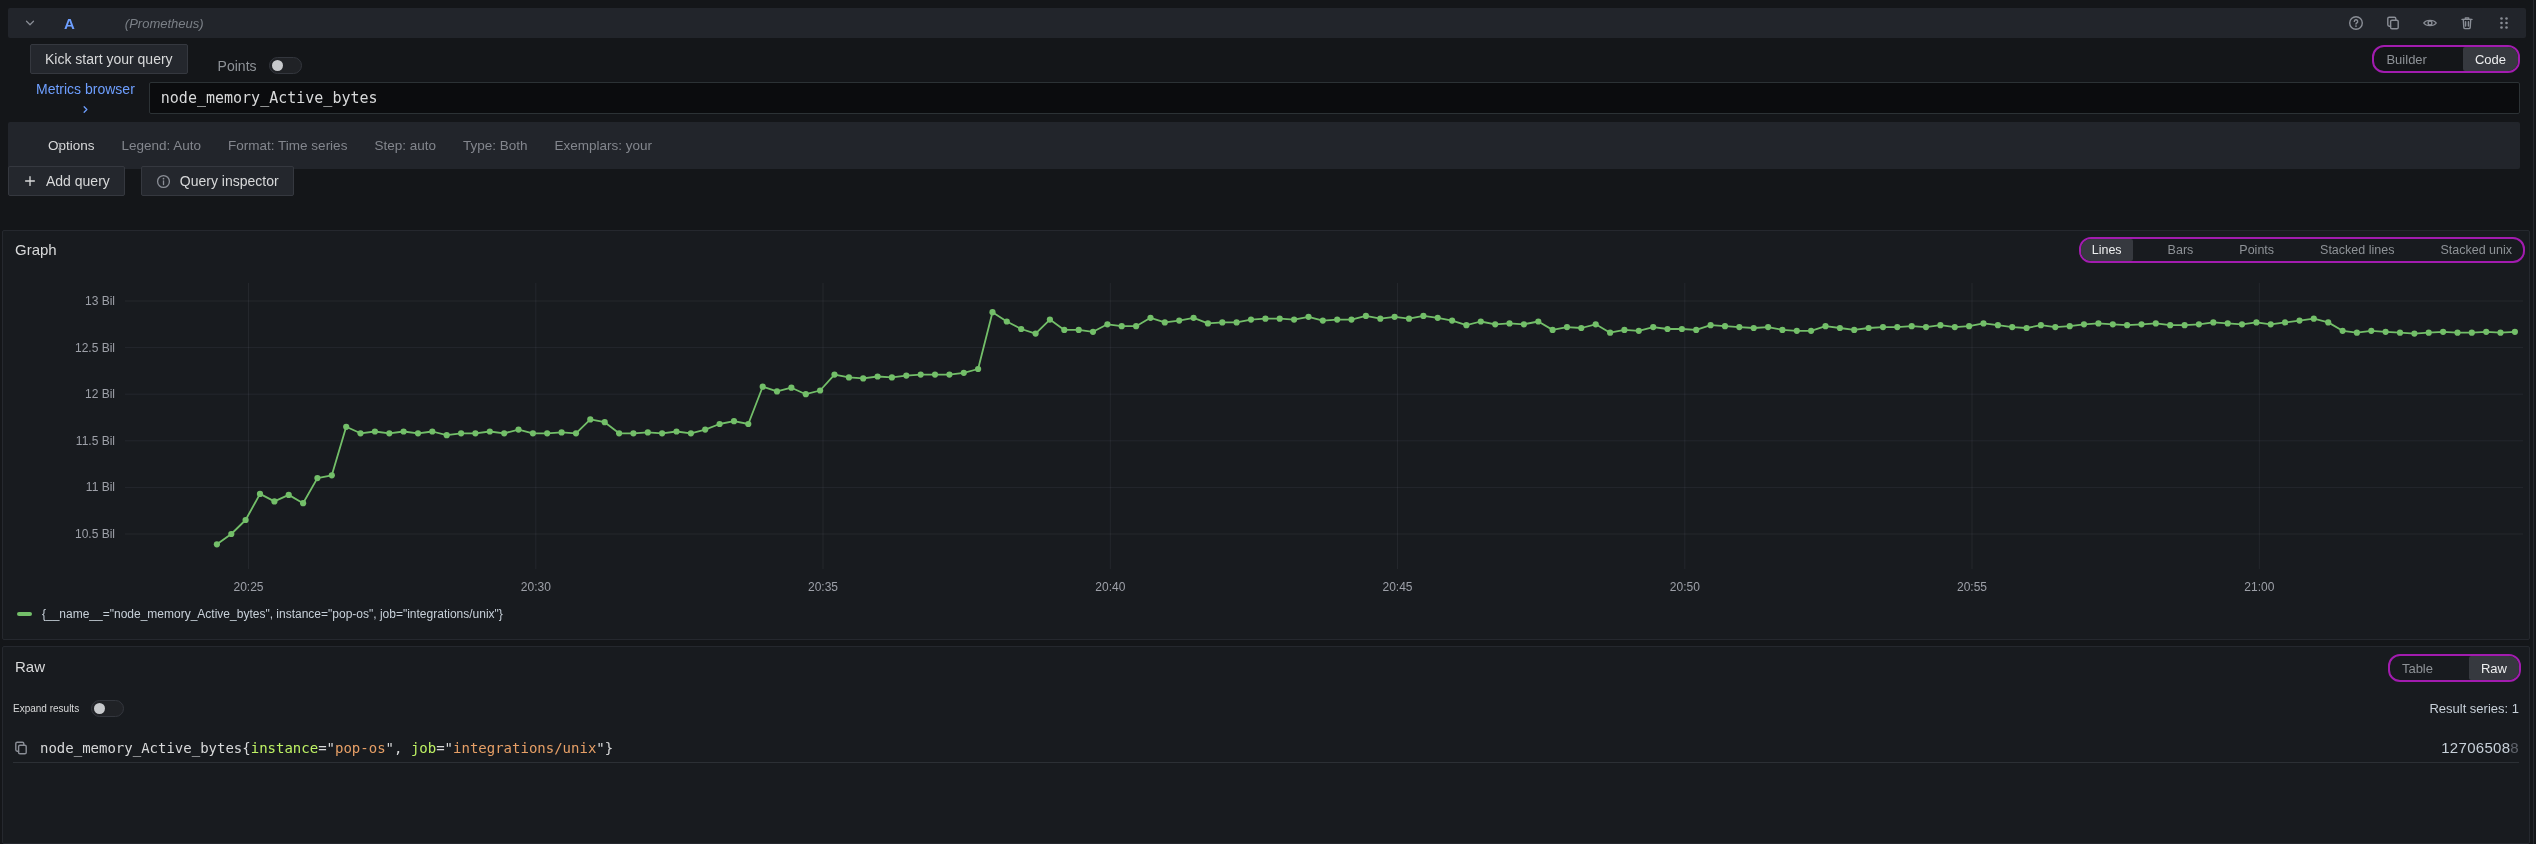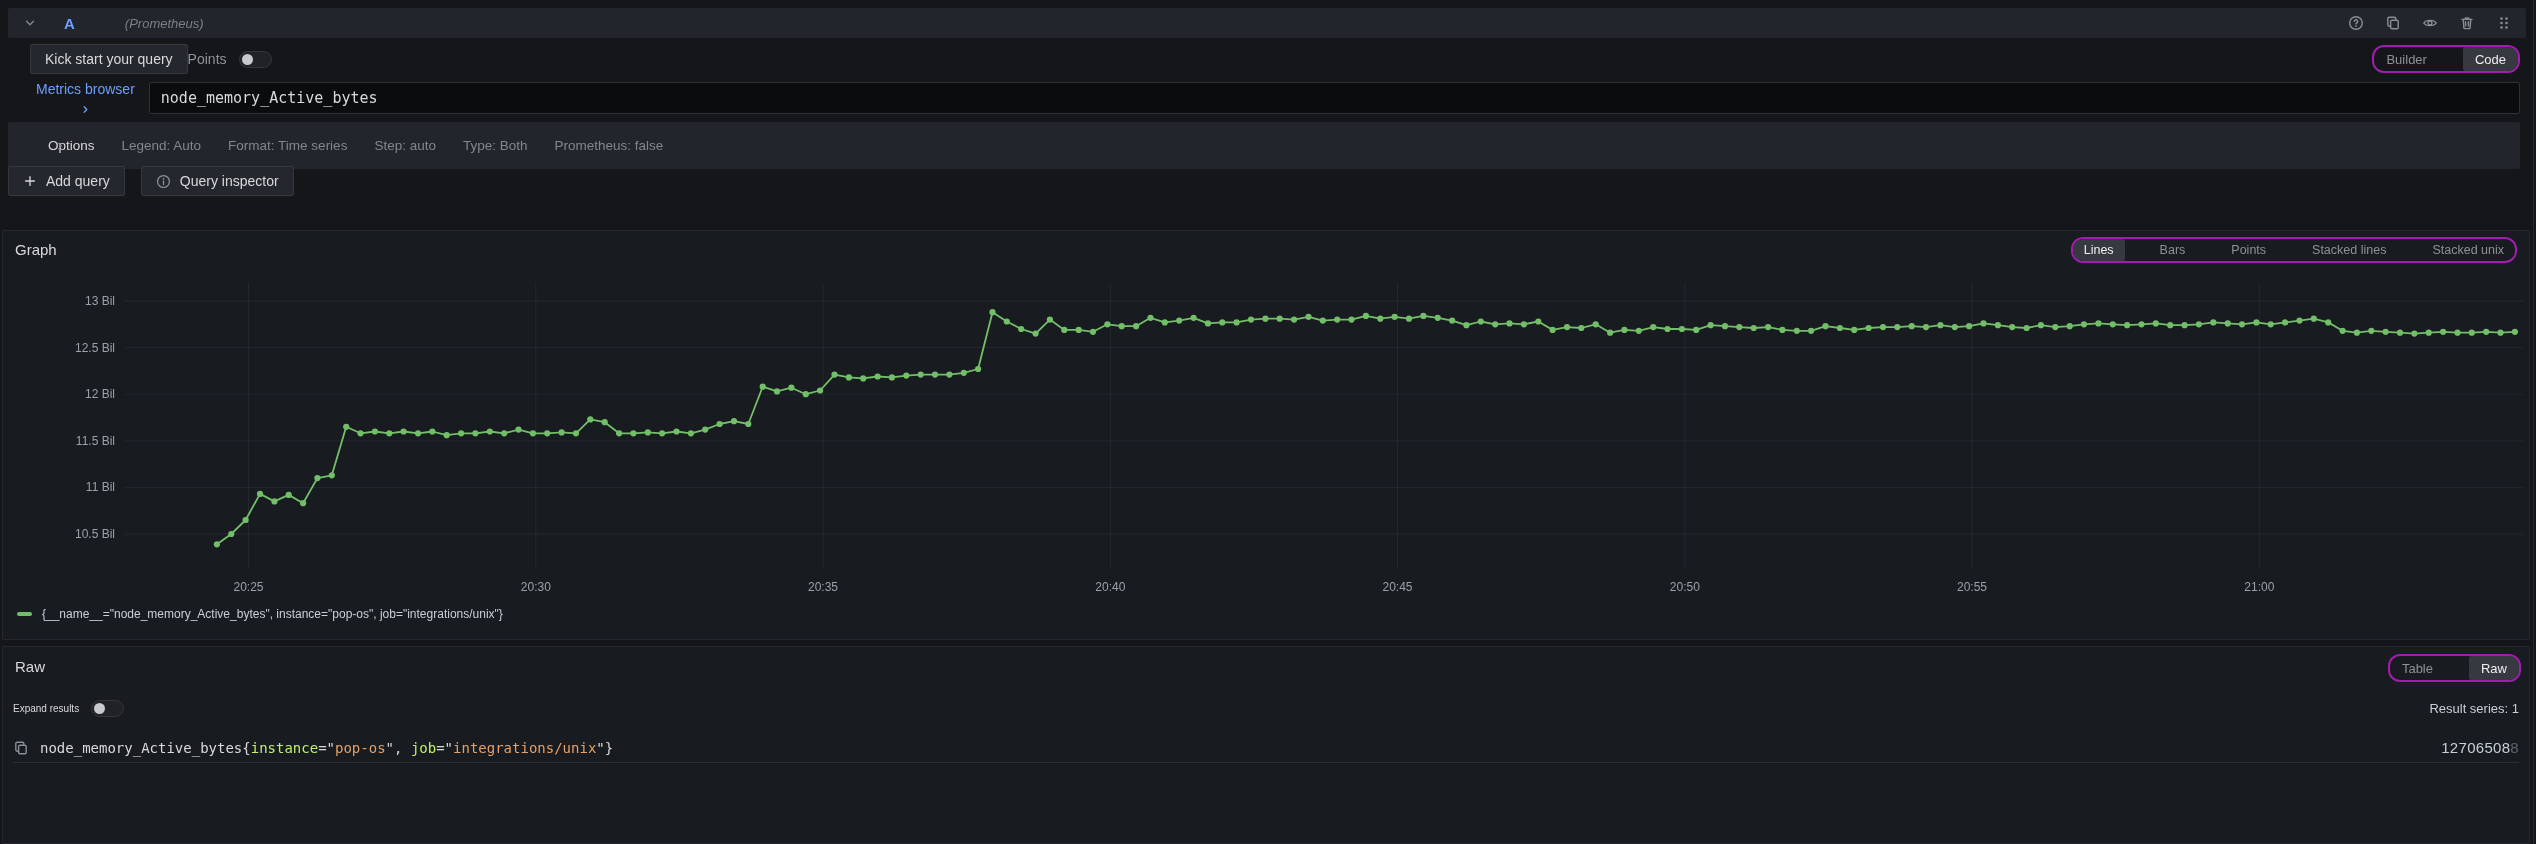--- a/index.html
+++ b/index.html
@@ -18,21 +18,21 @@
     left: 8px; top: 8px; right: 10px; height: 30px;
     background: #22252b; border-radius: 2px;
     display: flex; align-items: center; padding: 0 14px;
   }
   .ref-id { color: #6e9fff; font-weight: 700; font-size: 15px; margin-left: 26px; }
   .ds-name { color: #7b8087; font-style: italic; font-size: 13px; margin-left: 50px; }
   .header-icons { margin-left: auto; display: flex; gap: 21px; align-items: center; }
   .icon16 { width: 16px; height: 16px; display: inline-flex; align-items: center; justify-content: center; }
   .icon16 svg { display: block; }
 
-  .row-kick { left: 30px; top: 44px; height: 30px; display: flex; align-items: center; }
+  .row-kick { left: 30px; top: 44px; height: 30px; display: flex; align-items: flex-end; gap: 30px; }
   .btn-secondary {
     height: 30px; padding: 0 14px;
     background: #24272d; border: 1px solid #35383f; border-radius: 2px;
     color: #d8d9da; font-size: 14px;
     display: inline-flex; align-items: center; gap: 9px; white-space: nowrap; cursor: pointer;
   }
   .explain-wrap { display: flex; align-items: center; gap: 12px; }
   .dim-label { color: #8e9297; font-size: 14px; }
 
   .toggle {
@@ -78,21 +78,21 @@
 
   .actions-row { left: 8px; top: 166px; display: flex; gap: 16px; }
 
   
   .panel {
     background: #181b1f; border: 1px solid #25282e; border-radius: 2px;
   }
   .graph-panel { left: 2px; right: 6px; top: 230px; height: 410px; }
   .panel-title { font-size: 15px; color: #d8d9da; }
   .graph-title { left: 12px; top: 10px; }
-  .style-group { right: 12px; top: 6px; height: 26px; }
+  .style-group { right: 4px; top: 6px; height: 26px; }
   .style-group .radio-item { font-size: 12.5px; padding: 0 11px; }
 
   .graph-svg { left: 0; top: 36px; width: 2532px; height: 340px; }
 
   .legend-row { left: 8px; top: 372px; display: flex; align-items: center; gap: 10px; padding: 4px 6px; cursor: pointer; }
   .legend-dash { width: 15px; height: 4px; border-radius: 2px; flex: none; }
   .legend-label { font-size: 12px; color: #c7d0d9; }
 
   .raw-panel { left: 2px; right: 6px; top: 646px; bottom: 0; }
   .raw-title { left: 12px; top: 11px; }
@@ -201,21 +201,21 @@
   <span class="icon16 options-chevron">
     <svg width="12" height="12" viewBox="0 0 16 16">
         <path class="stroke-icon" d="M6 4 L10 8 L6 12"></path>
       </svg>
   </span>
   <span class="options-title">Options</span>
   <span class="options-item">Legend: Auto</span>
   <span class="options-item">Format: Time series</span>
   <span class="options-item">Step: auto</span>
   <span class="options-item">Type: Both</span>
-  <span class="options-item">Prometheus: false</span>
+  <span class="options-item">Exemplars: your</span>
 </div>
 
 <div class="abs actions-row">
   <button class="btn-secondary">
     <svg width="14" height="14" viewBox="0 0 16 16">
         <path d="M8 3 V13 M3 8 H13" stroke="#d8d9da" stroke-width="1.5" stroke-linecap="round" fill="none"></path>
       </svg>
     <span>Add query</span>
   </button>
   <button class="btn-secondary">

